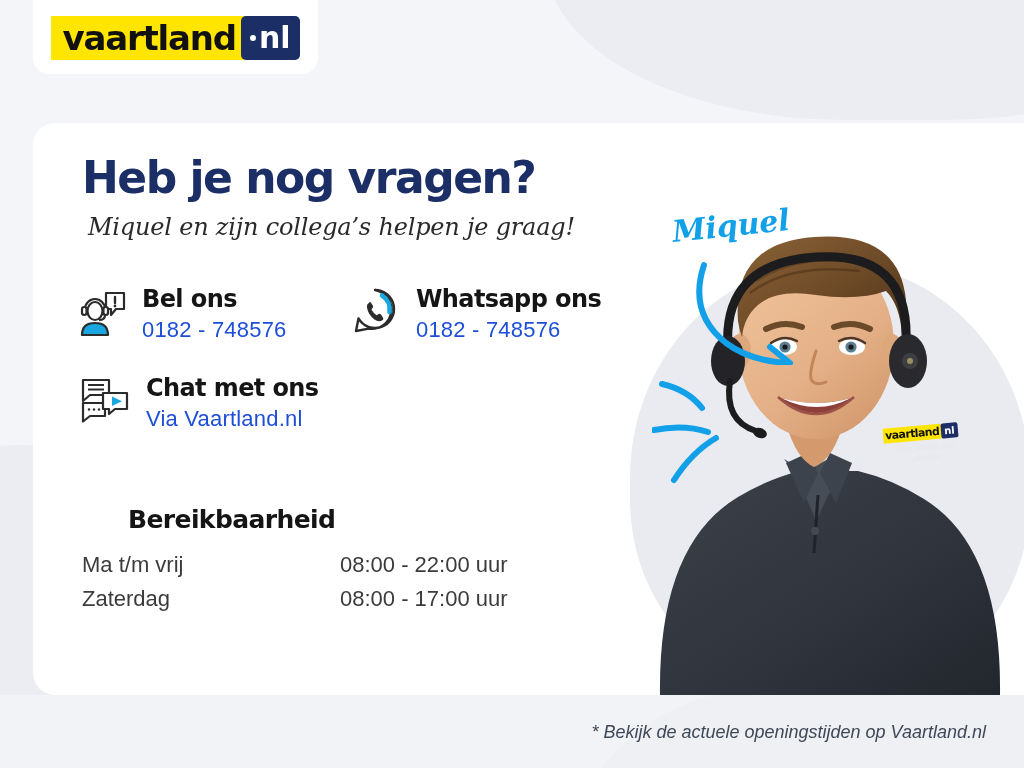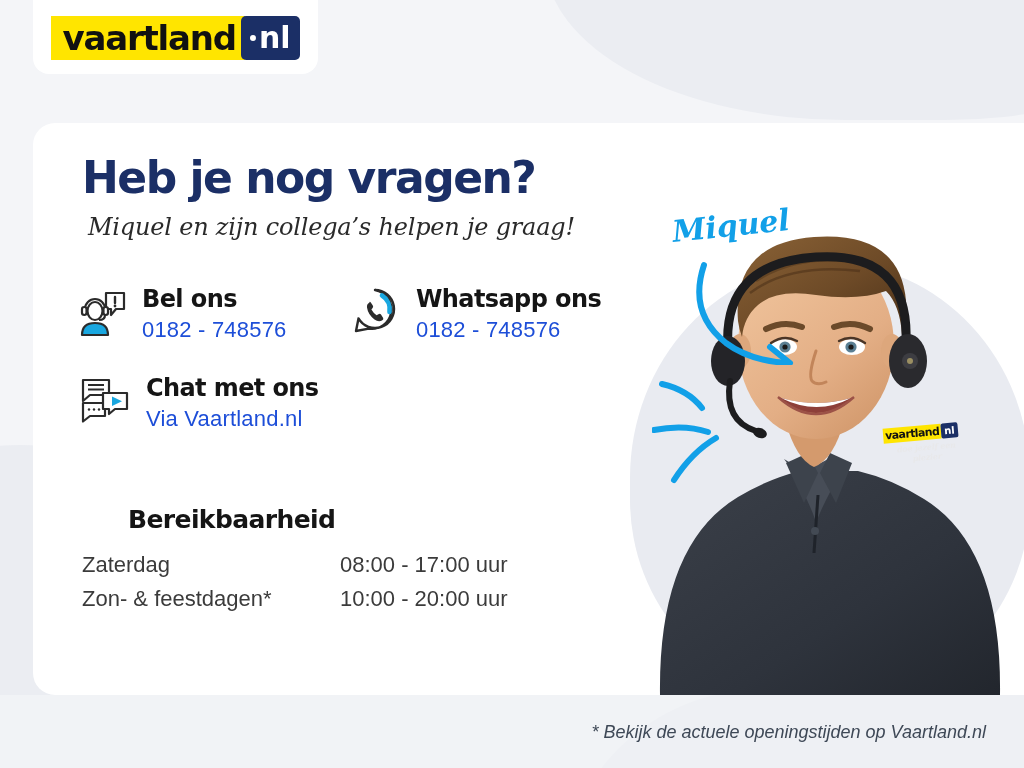--- a/index.html
+++ b/index.html
@@ -390,26 +390,26 @@
     <div class="contact-text">
       <div class="contact-title">Chat met ons</div>
       <div class="contact-sub">Via Vaartland.nl</div>
     </div>
   </div>
 
   <div class="hours-title">Bereikbaarheid</div>
   <table class="hours-table">
     <tbody>
       <tr>
+        <td class="hours-day">Ma t/m vrij</td>
+        <td class="hours-time">08:00 - 22:00 uur</td>
+      </tr>
+      <tr>
         <td class="hours-day">Zaterdag</td>
         <td class="hours-time">08:00 - 17:00 uur</td>
-      </tr>
-      <tr>
-        <td class="hours-day">Zon- &amp; feestdagen*</td>
-        <td class="hours-time">10:00 - 20:00 uur</td>
       </tr>
     </tbody>
   </table>
 
   <div class="person-wrap">
     <div class="person-blob"></div>
     <svg class="person-svg" width="424" height="572" viewBox="0 0 424 572">
       <defs>
         <linearGradient id="hairg" x1="0" y1="0" x2="1" y2="1">
           <stop offset="0%" stop-color="#8a6236"></stop>

